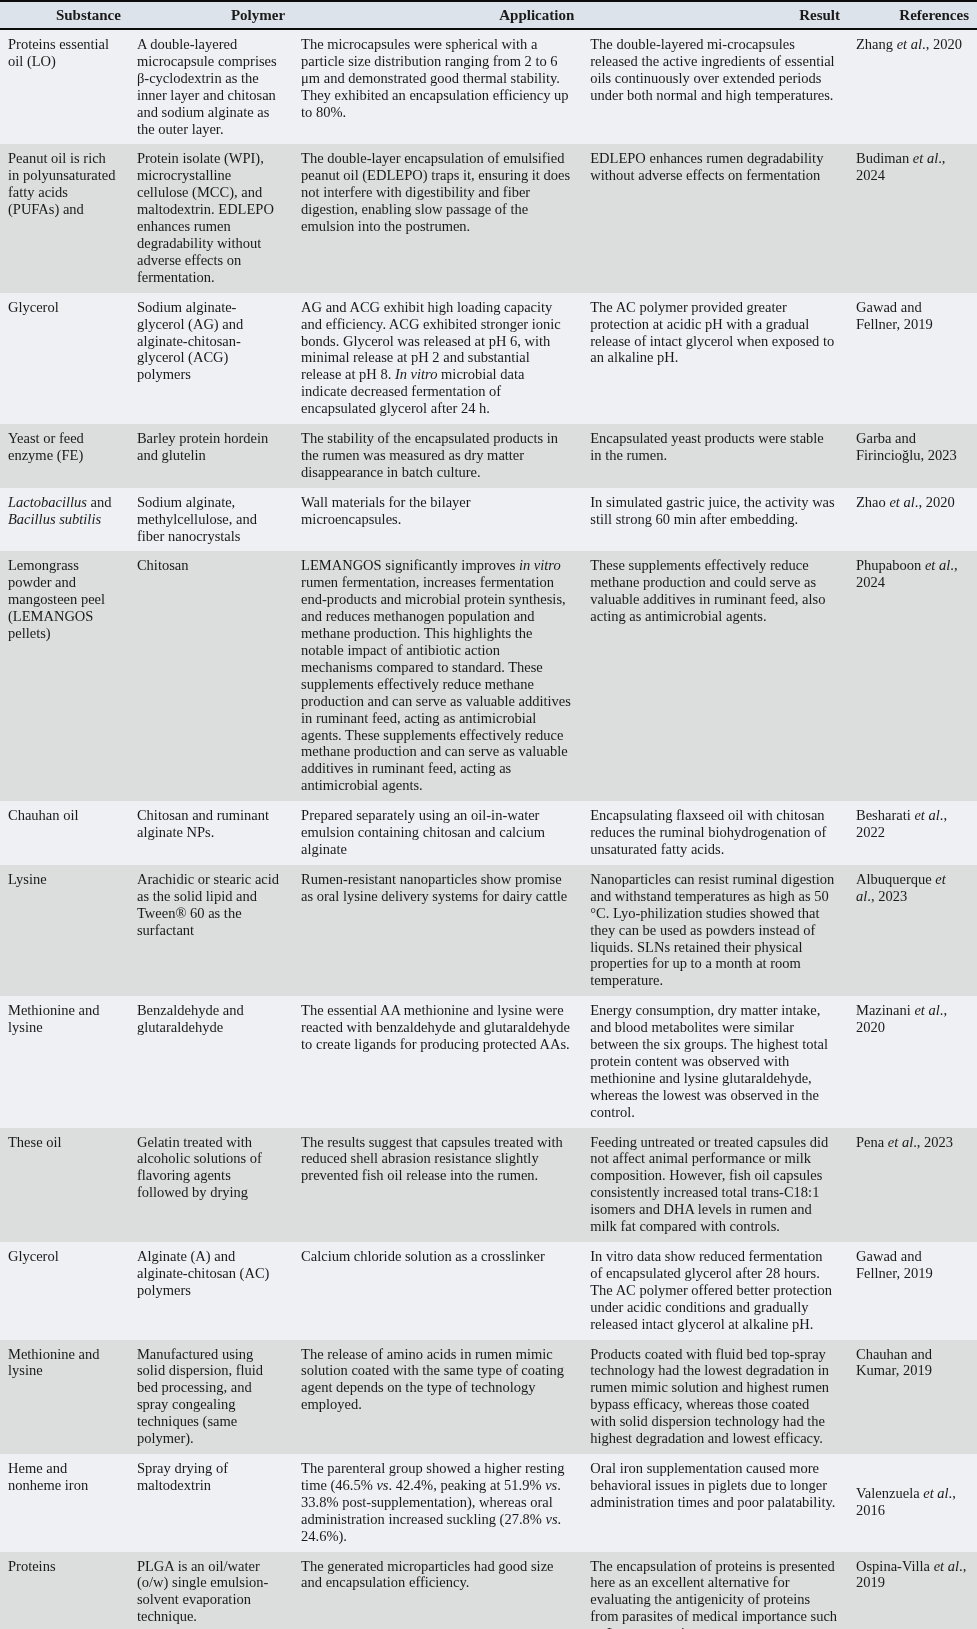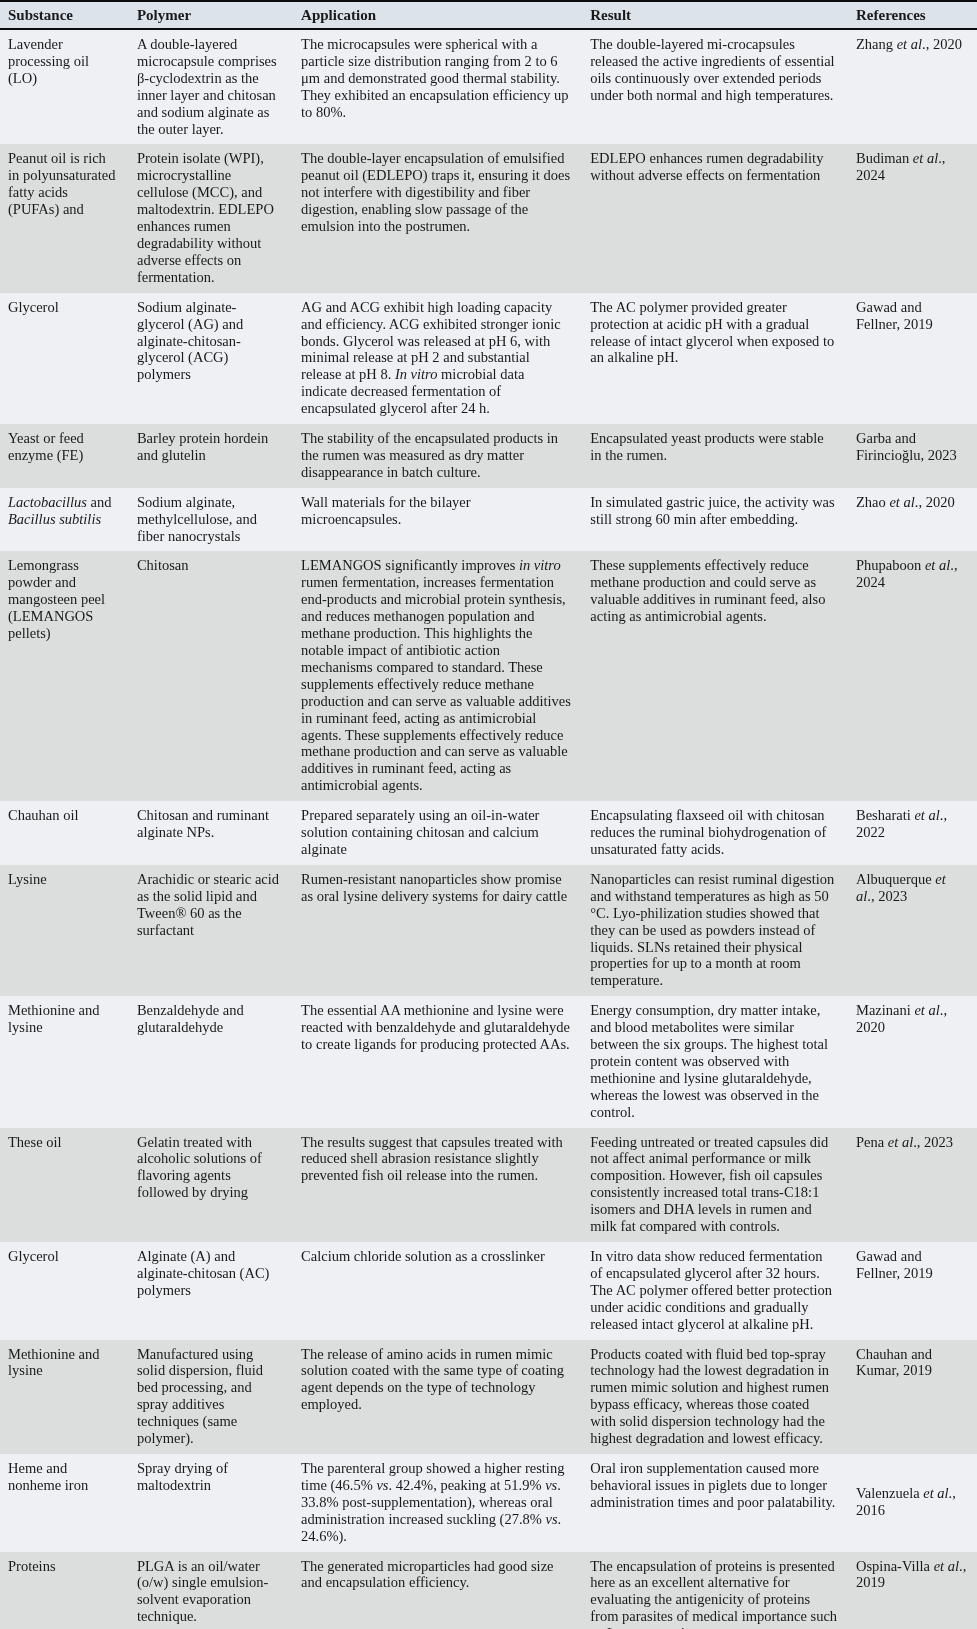--- a/index.html
+++ b/index.html
@@ -15,21 +15,21 @@
   .table-wrap {
     border-top: 2px solid #0c0c0c;
     border-bottom: 5px solid #0c0c0c;
   }
   table {
     width: 100%;
     border-collapse: collapse;
     table-layout: fixed;
   }
   thead th {
-    text-align: left;
+    text-align: right;
     font-weight: bold;
     font-size: 15px;
     line-height: 17px;
     color: #1a1a1a;
     background: var(--header-bg, #dde3ea);
     border-bottom: 2px solid #0c0c0c;
     padding: 5px 8px 4px 8px;
     vertical-align: top;
   }
   tbody td {
@@ -62,21 +62,21 @@
         <tr id="header-row">
             <th>Substance</th>
             <th>Polymer</th>
             <th>Application</th>
             <th>Result</th>
             <th>References</th>
           </tr>
       </thead>
       <tbody id="table-body">
           <tr>
-            <td>Lavender processing oil (LO)</td>
+            <td>Proteins essential oil (LO)</td>
             <td>A double-layered microcapsule comprises β-cyclodextrin as the inner layer and chitosan and sodium alginate as the outer layer.</td>
             <td>The microcapsules were spherical with a particle size distribution ranging from 2 to 6 μm and demonstrated good thermal stability. They exhibited an encapsulation efficiency up to 80%.</td>
             <td>The double-layered mi-crocapsules released the active ingredients of essential oils continuously over extended periods under both normal and high temperatures.</td>
             <td>Zhang <i>et al</i>., 2020</td>
           </tr>
           <tr>
             <td>Peanut oil is rich in polyunsaturated fatty acids (PUFAs) and</td>
             <td>Protein isolate (WPI), microcrystalline cellulose (MCC), and maltodextrin. EDLEPO enhances rumen degradability without adverse effects on fermentation.</td>
             <td>The double-layer encapsulation of emulsified peanut oil (EDLEPO) traps it, ensuring it does not interfere with digestibility and fiber digestion, enabling slow passage of the emulsion into the postrumen.</td>
             <td>EDLEPO enhances rumen degradability without adverse effects on fermentation</td>
@@ -106,21 +106,21 @@
           <tr>
             <td>Lemongrass powder and mangosteen peel (LEMANGOS pellets)</td>
             <td>Chitosan</td>
             <td>LEMANGOS significantly improves <i>in vitro</i> rumen fermentation, increases fermentation end-products and microbial protein synthesis, and reduces methanogen population and methane production. This highlights the notable impact of antibiotic action mechanisms compared to standard. These supplements effectively reduce methane production and can serve as valuable additives in ruminant feed, acting as antimicrobial agents. These supplements effectively reduce methane production and can serve as valuable additives in ruminant feed, acting as antimicrobial agents.</td>
             <td>These supplements effectively reduce methane production and could serve as valuable additives in ruminant feed, also acting as antimicrobial agents.</td>
             <td>Phupaboon <i>et al</i>., 2024</td>
           </tr>
           <tr>
             <td>Chauhan oil</td>
             <td>Chitosan and ruminant alginate NPs.</td>
-            <td>Prepared separately using an oil-in-water solution containing chitosan and calcium alginate</td>
+            <td>Prepared separately using an oil-in-water emulsion containing chitosan and calcium alginate</td>
             <td>Encapsulating flaxseed oil with chitosan reduces the ruminal biohydrogenation of unsaturated fatty acids.</td>
             <td>Besharati <i>et al</i>., 2022</td>
           </tr>
           <tr>
             <td>Lysine</td>
             <td>Arachidic or stearic acid as the solid lipid and Tween® 60 as the surfactant</td>
             <td>Rumen-resistant nanoparticles show promise as oral lysine delivery systems for dairy cattle</td>
             <td>Nanoparticles can resist ruminal digestion and withstand temperatures as high as 50 °C. Lyo-philization studies showed that they can be used as powders instead of liquids. SLNs retained their physical properties for up to a month at room temperature.</td>
             <td>Albuquerque <i>et al</i>., 2023</td>
           </tr>
@@ -135,26 +135,26 @@
             <td>These oil</td>
             <td>Gelatin treated with alcoholic solutions of flavoring agents followed by drying</td>
             <td>The results suggest that capsules treated with reduced shell abrasion resistance slightly prevented fish oil release into the rumen.</td>
             <td>Feeding untreated or treated capsules did not affect animal performance or milk composition. However, fish oil capsules consistently increased total trans-C18:1 isomers and DHA levels in rumen and milk fat compared with controls.</td>
             <td>Pena <i>et al</i>., 2023</td>
           </tr>
           <tr>
             <td>Glycerol</td>
             <td>Alginate (A) and alginate-chitosan (AC) polymers</td>
             <td>Calcium chloride solution as a crosslinker</td>
-            <td>In vitro data show reduced fermentation of encapsulated glycerol after 32 hours. The AC polymer offered better protection under acidic conditions and gradually released intact glycerol at alkaline pH.</td>
+            <td>In vitro data show reduced fermentation of encapsulated glycerol after 28 hours. The AC polymer offered better protection under acidic conditions and gradually released intact glycerol at alkaline pH.</td>
             <td>Gawad and Fellner, 2019</td>
           </tr>
           <tr>
             <td>Methionine and lysine</td>
-            <td>Manufactured using solid dispersion, fluid bed processing, and spray additives techniques (same polymer).</td>
+            <td>Manufactured using solid dispersion, fluid bed processing, and spray congealing techniques (same polymer).</td>
             <td>The release of amino acids in rumen mimic solution coated with the same type of coating agent depends on the type of technology employed.</td>
             <td>Products coated with fluid bed top-spray technology had the lowest degradation in rumen mimic solution and highest rumen bypass efficacy, whereas those coated with solid dispersion technology had the highest degradation and lowest efficacy.</td>
             <td>Chauhan and Kumar, 2019</td>
           </tr>
           <tr>
             <td>Heme and nonheme iron</td>
             <td>Spray drying of maltodextrin</td>
             <td>The parenteral group showed a higher resting time (46.5% <i>vs</i>. 42.4%, peaking at 51.9% <i>vs</i>. 33.8% post-supplementation), whereas oral administration increased suckling (27.8% <i>vs</i>. 24.6%).</td>
             <td>Oral iron supplementation caused more behavioral issues in piglets due to longer administration times and poor palatability.</td>
             <td class="valign-middle">Valenzuela <i>et al</i>., 2016</td>

